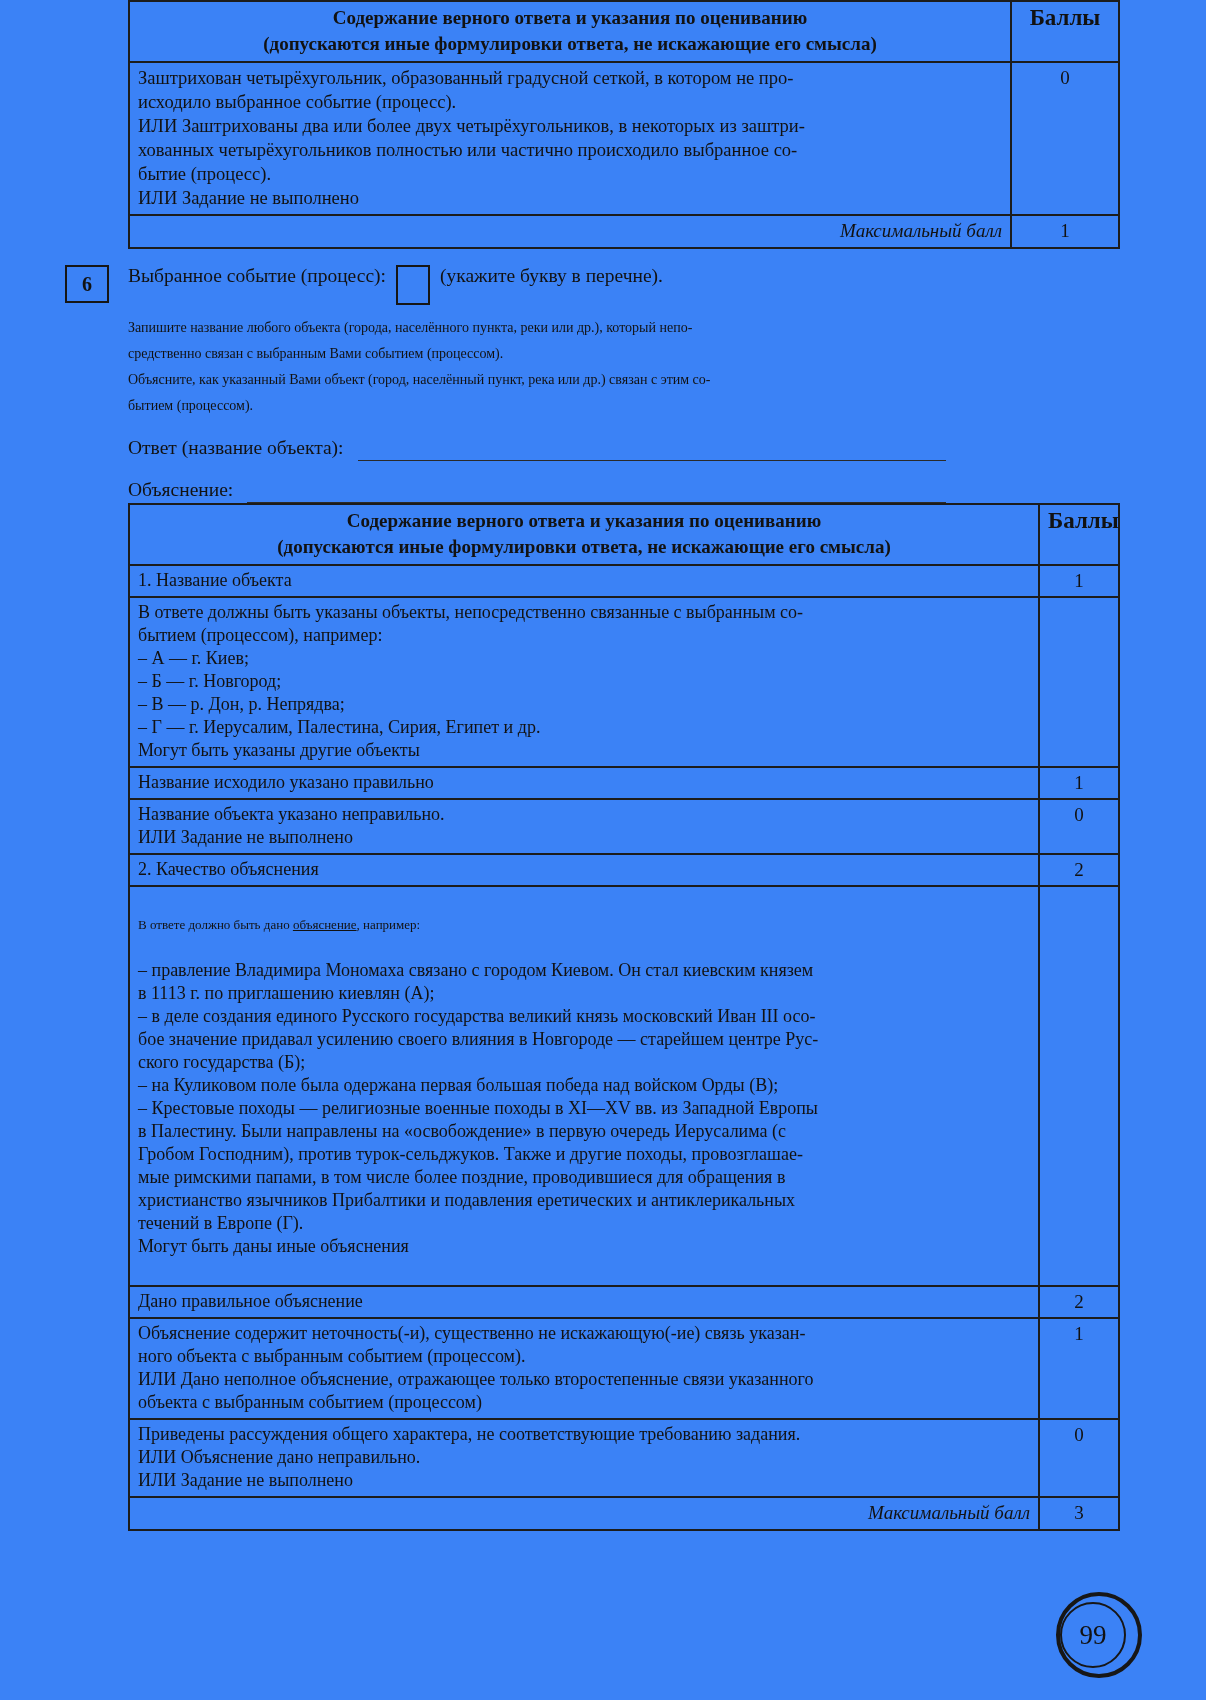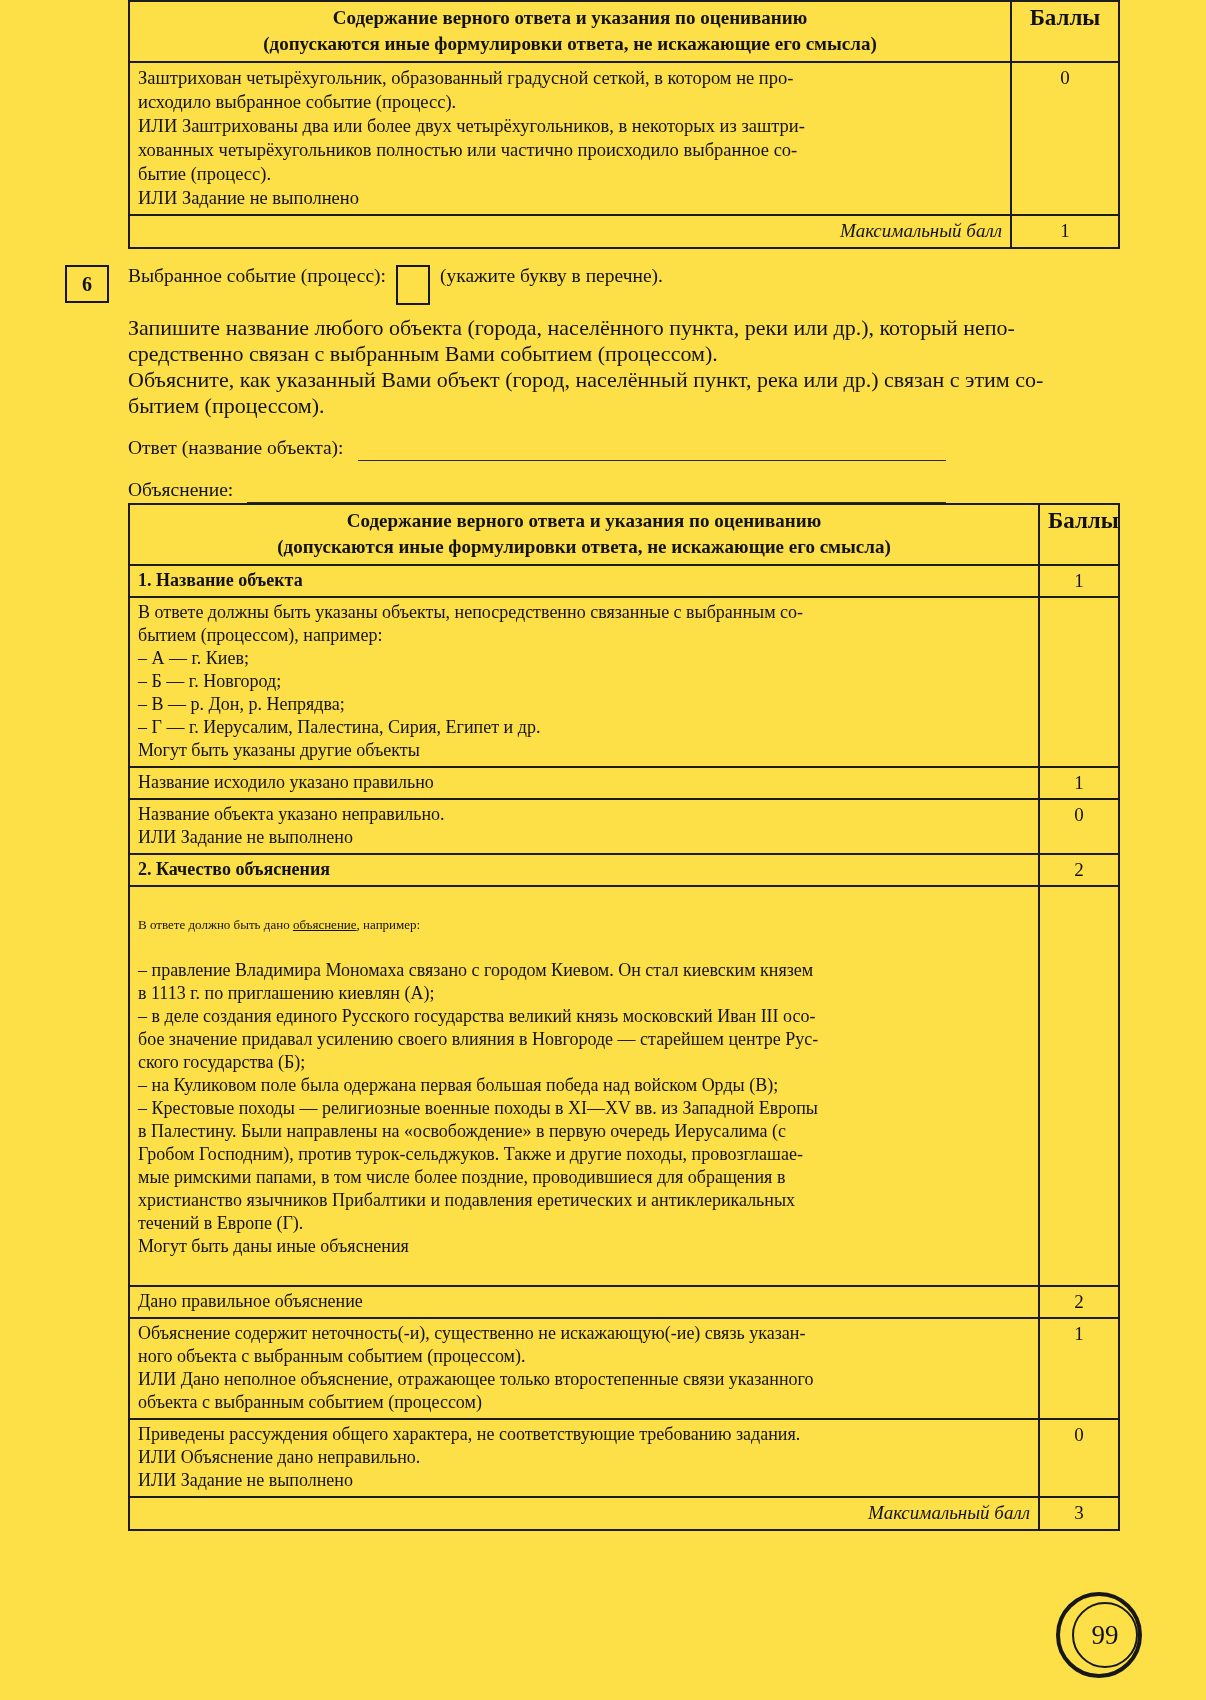--- a/index.html
+++ b/index.html
@@ -1,19 +1,19 @@
 <!DOCTYPE html>
 <html lang="ru"><head>
 <meta charset="utf-8">
 <style>
   html,body{margin:0;padding:0;}
   .page{
     position:relative;
     width:1206px;height:1700px;
-    background:#fde047;color:#121212;
+    background:#3b82f6;color:#121212;
     font-family:"Liberation Serif","DejaVu Serif",serif;
     overflow:hidden;
   }
   .content{position:absolute;left:128px;top:0;width:990px;}
 
   
   table.rubric{
     border-collapse:collapse;table-layout:fixed;width:990px;
     margin:0;
   }
@@ -32,21 +32,21 @@
   th.hdr{font-weight:bold;text-align:center;vertical-align:middle;}
   .hdr-l1,.hdr-l2{font-size:19px;line-height:26px;font-weight:bold;}
   th.score-hdr{font-size:23px;vertical-align:middle;text-align:center;}
 
   td.crit{
     white-space:pre-line;
     font-size:18.5px;line-height:24px;
     text-align:left;
   }
   .t2 td.crit{font-size:18px;line-height:23px;}
-  td.crit-bold{font-weight:bold;font-size:18.5px;line-height:23px;margin-left:8px;}
+  td.crit-bold{font-weight:normal;font-size:18.5px;line-height:23px;margin-left:8px;}
   td.score{
     text-align:center;font-size:19px;line-height:23px;vertical-align:top;
   }
   td.maxrow{
     text-align:right;font-style:italic;font-size:19px;line-height:24px;
     padding-right:14px;
   }
   .expl-intro{font-size:13px;line-height:23px;}
   .u-word{text-decoration:underline;}
   .expl-body{white-space:pre-line;font-size:18px;line-height:23px;}
@@ -61,39 +61,39 @@
   }
   .q6-line{display:flex;}
   .q6-line .lbl{font-size:19.5px;}
   .answer-box{
     display:inline-block;width:30px;height:36px;
     border:2px solid #161616;margin:0 10px;
     flex:0 0 auto;
   }
   .q6-para{
     white-space:pre-line;
-    font-size:22px;line-height:26px;
+    font-size:14px;line-height:26px;
     margin-top:10px;
   }
   .blank-line{
     display:flex;align-items:flex-start;
     width:818px;margin-top:16px;
     font-size:19.5px;line-height:26px;
   }
   .blank-rule{
     flex:1 1 auto;align-self:flex-end;
     border-bottom:1.6px solid #2a2a2a;
     height:22px;margin-left:14px;
   }
 
   
   .page-circle{
     position:absolute;left:1056px;top:1592px;
     width:86px;height:86px;border:4px solid #171717;border-radius:50%;
-    display:flex;align-items:center;justify-content:flex-end;
+    display:flex;align-items:center;justify-content:flex-start;
     box-sizing:border-box;
   }
   .page-circle .inner{
     width:66px;height:66px;border:2.5px solid #171717;border-radius:50%;
     display:flex;align-items:center;justify-content:center;
     box-sizing:border-box;
     font-size:27px;
   }
 </style>
 </head>

